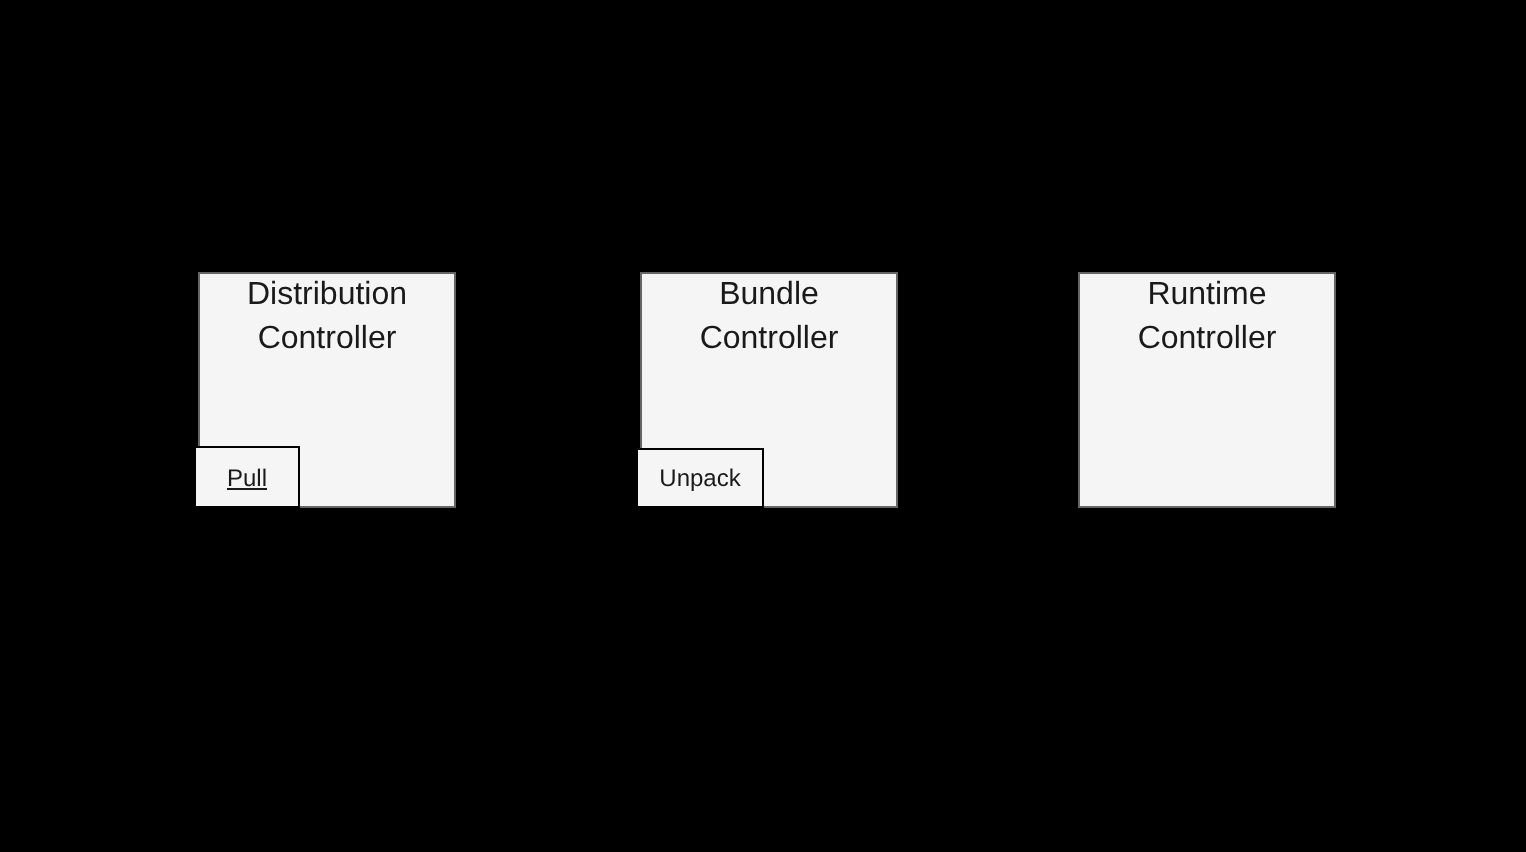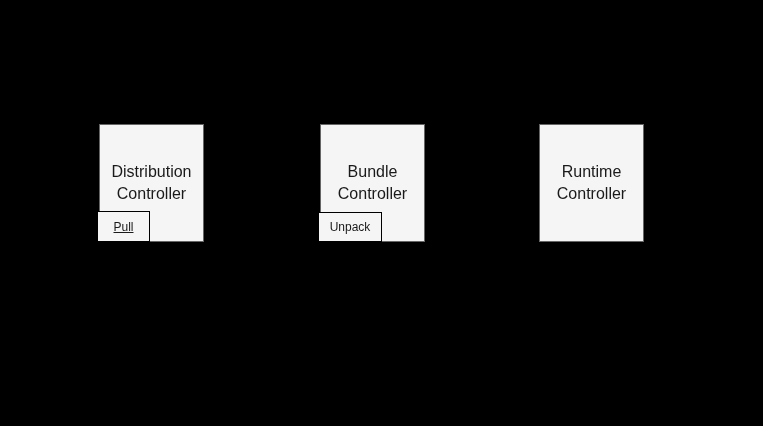--- a/index.html
+++ b/index.html
@@ -9,28 +9,27 @@
   .stage {
     position: relative;
     width: 763px;
     height: 426px;
     background: var(--background, #000);
     overflow: hidden;
     font-family: "Liberation Sans", sans-serif;
   }
   .node {
     position: absolute;
-    top: 124px;
-    width: 105px;
+    top: 136px;
+    width: 129px;
     height: 118px;
     box-sizing: border-box;
     background: var(--node-fill, #f5f5f5);
     border: 1px solid var(--node-stroke, #666);
     display: flex;
-    align-items: center;
     justify-content: center;
   }
   .node-1 { left: 99px; }
   .node-2 { left: 320px; }
   .node-3 { left: 539px; }
   .node-label {
     width: 112px;
     text-align: center;
     font-size: 16px;
     line-height: 22px;

